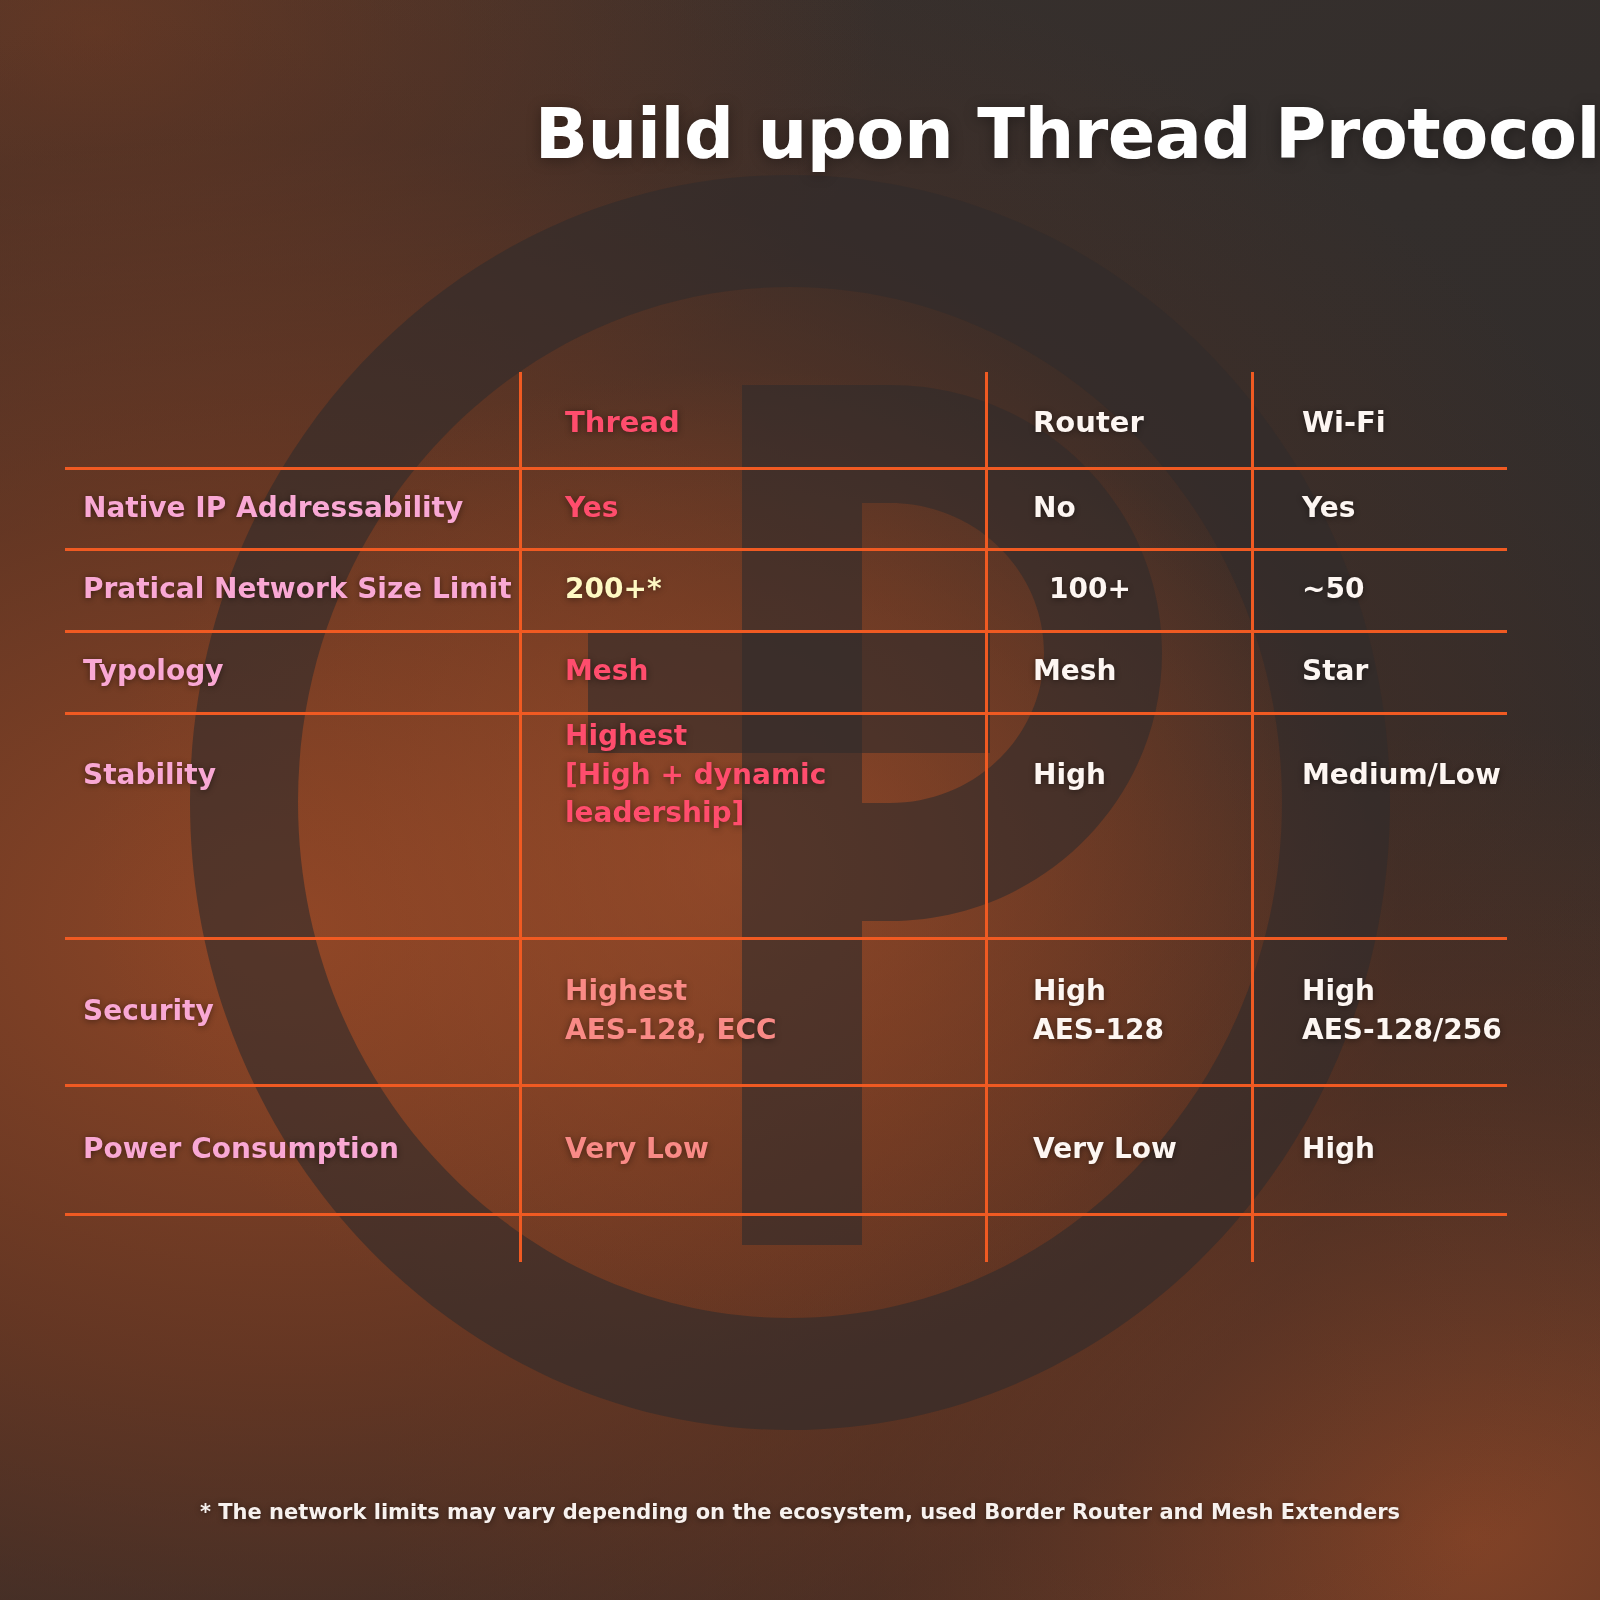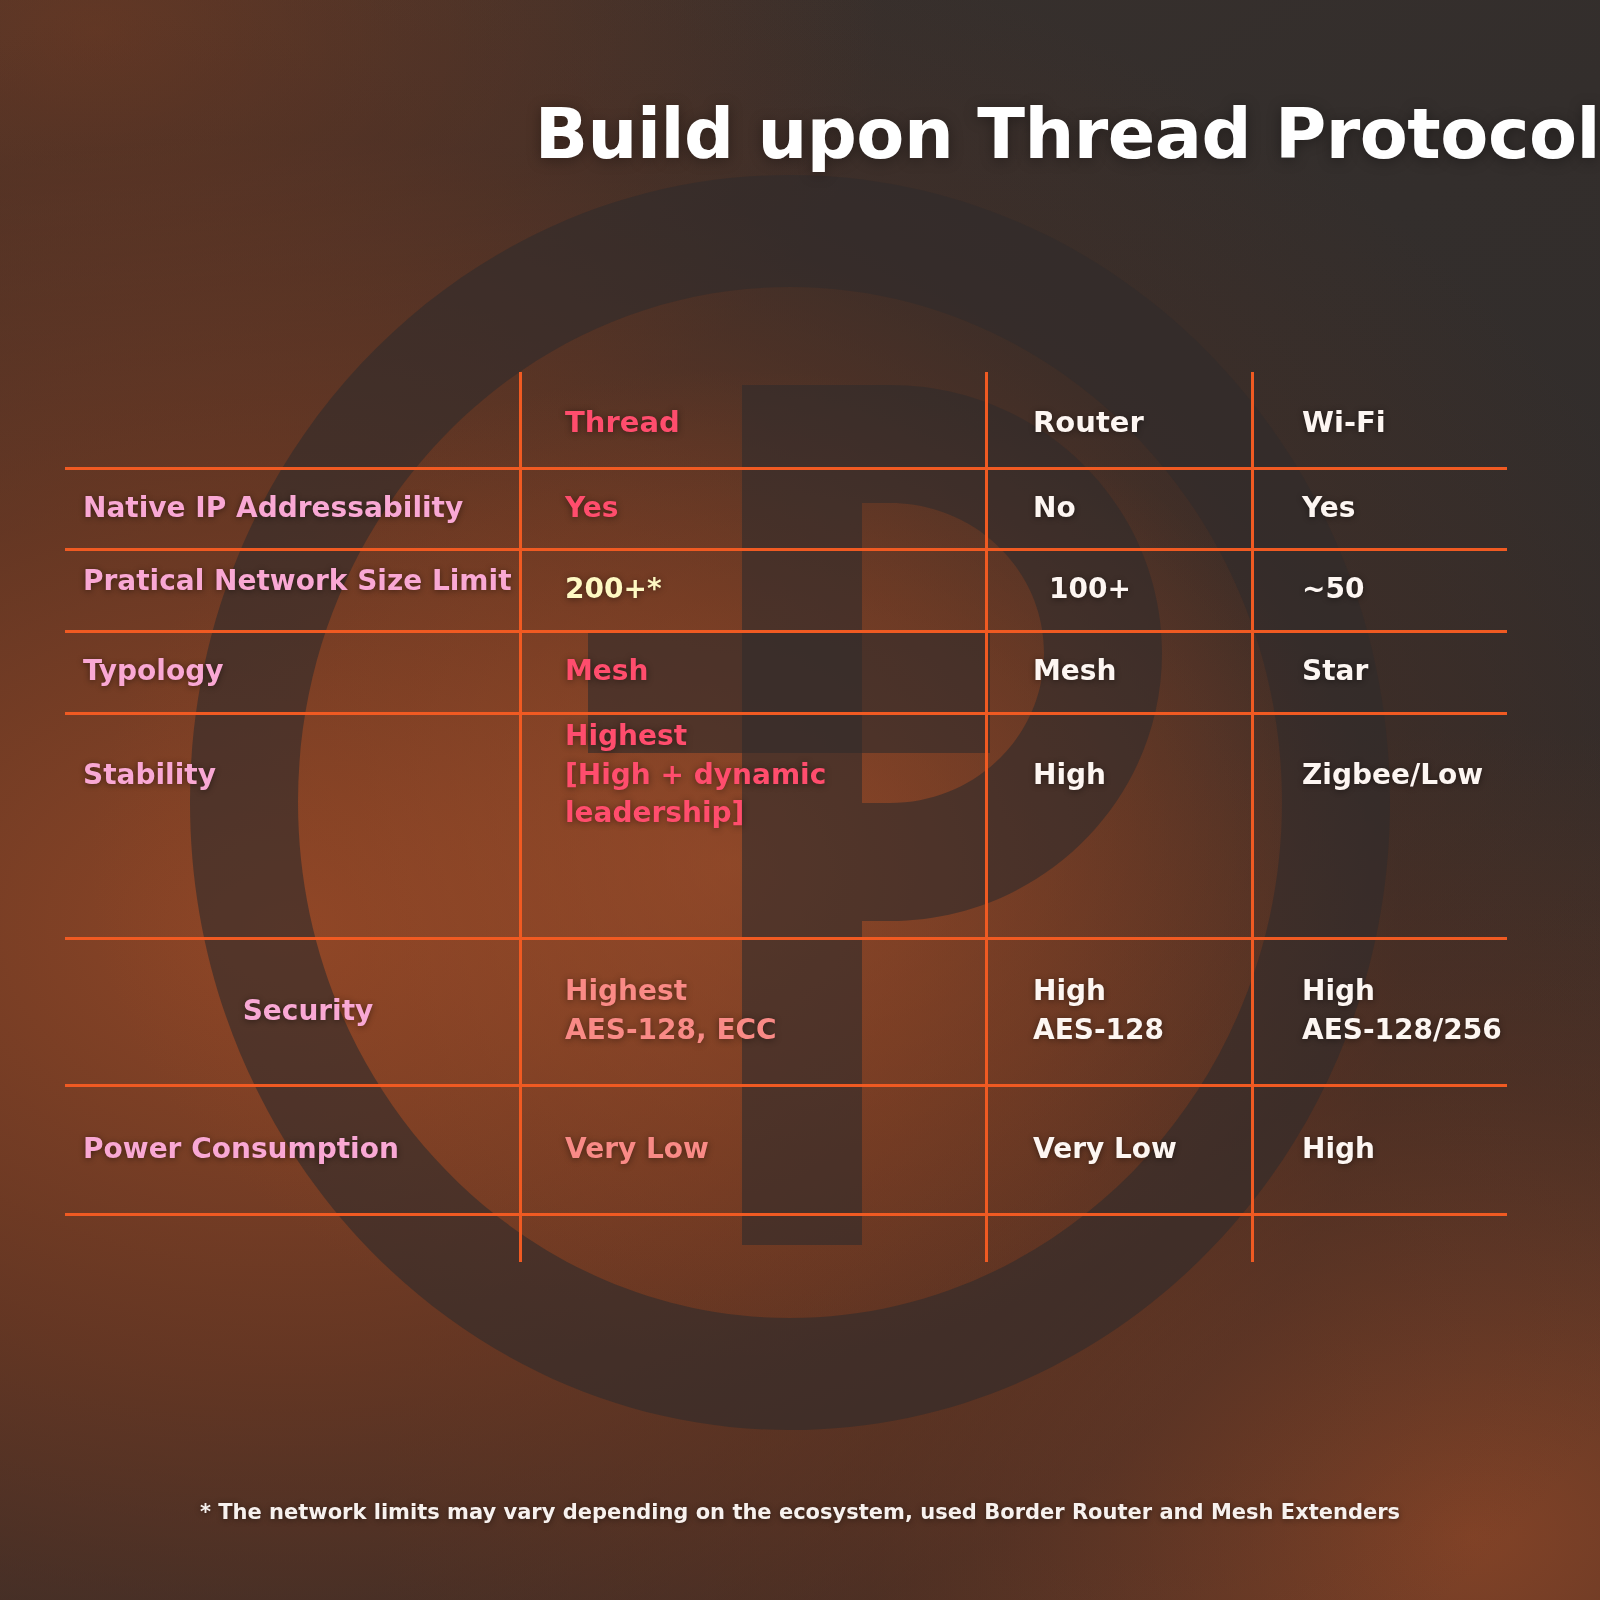--- a/index.html
+++ b/index.html
@@ -157,37 +157,37 @@
 
     <div class="cell thread head" style="left:500px; top:8px; width:400px; height:84px; color:#ff4d6d;">Thread</div>
     <div class="cell plain head" style="left:968px; top:8px; width:210px; height:84px;">Router</div>
     <div class="cell plain head" style="left:1237px; top:8px; width:200px; height:84px;">Wi-Fi</div>
 
     <div class="cell label" style="left:18px; top:98px; width:430px; height:76px;">Native IP Addressability</div>
     <div class="cell thread" style="left:500px; top:98px; width:400px; height:76px; color:#ff4d6d;">Yes</div>
     <div class="cell plain" style="left:968px; top:98px; width:210px; height:76px;">No</div>
     <div class="cell plain" style="left:1237px; top:98px; width:200px; height:76px;">Yes</div>
 
-    <div class="cell label" style="left:18px; top:171px; width:430px; height:76px;"> Pratical Network Size Limit</div>
+    <div class="cell label" style="left:18px; top:179px; width:430px; height:76px;"> Pratical Network Size Limit</div>
     <div class="cell thread" style="left:500px; top:179px; width:400px; height:76px; color:#fef9c3;">200+*</div>
     <div class="cell plain" style="left:968px; top:179px; width:210px; height:76px;margin-left:16px;">100+</div>
     <div class="cell plain" style="left:1237px; top:179px; width:200px; height:76px;">~50</div>
 
     <div class="cell label" style="left:18px; top:261px; width:430px; height:76px;">Typology</div>
     <div class="cell thread" style="left:500px; top:261px; width:400px; height:76px; color:#ff4d6d;">Mesh</div>
     <div class="cell plain" style="left:968px; top:261px; width:210px; height:76px;">Mesh</div>
     <div class="cell plain" style="left:1237px; top:261px; width:200px; height:76px;">Star</div>
 
     <div class="cell label" style="left:18px; top:343px; width:430px; height:120px;">Stability</div>
     <div class="cell thread" style="left:500px; top:343px; width:420px; height:120px; color:#ff4d6d;">Highest
 [High + dynamic leadership]</div>
     <div class="cell plain" style="left:968px; top:343px; width:210px; height:120px;">High</div>
-    <div class="cell plain" style="left:1237px; top:343px; width:210px; height:120px;">Zigbee/Low</div>
-
-    <div class="cell label" style="left:28px; top:568px; width:430px; height:142px;text-align:center;">Security</div>
+    <div class="cell plain" style="left:1237px; top:343px; width:210px; height:120px;">Medium/Low</div>
+
+    <div class="cell label" style="left:18px; top:568px; width:430px; height:142px;">Security</div>
     <div class="cell thread" style="left:500px; top:568px; width:400px; height:142px; color:#f98a86;">Highest
 AES-128, ECC</div>
     <div class="cell plain" style="left:968px; top:568px; width:210px; height:142px;">High
 AES-128</div>
     <div class="cell plain" style="left:1237px; top:568px; width:215px; height:142px;">High
 AES-128/256</div>
 
     <div class="cell label" style="left:18px; top:715px; width:430px; height:124px;">Power Consumption</div>
     <div class="cell thread" style="left:500px; top:715px; width:400px; height:124px; color:#f98a86;">Very Low</div>
     <div class="cell plain" style="left:968px; top:715px; width:210px; height:124px;">Very Low</div>

